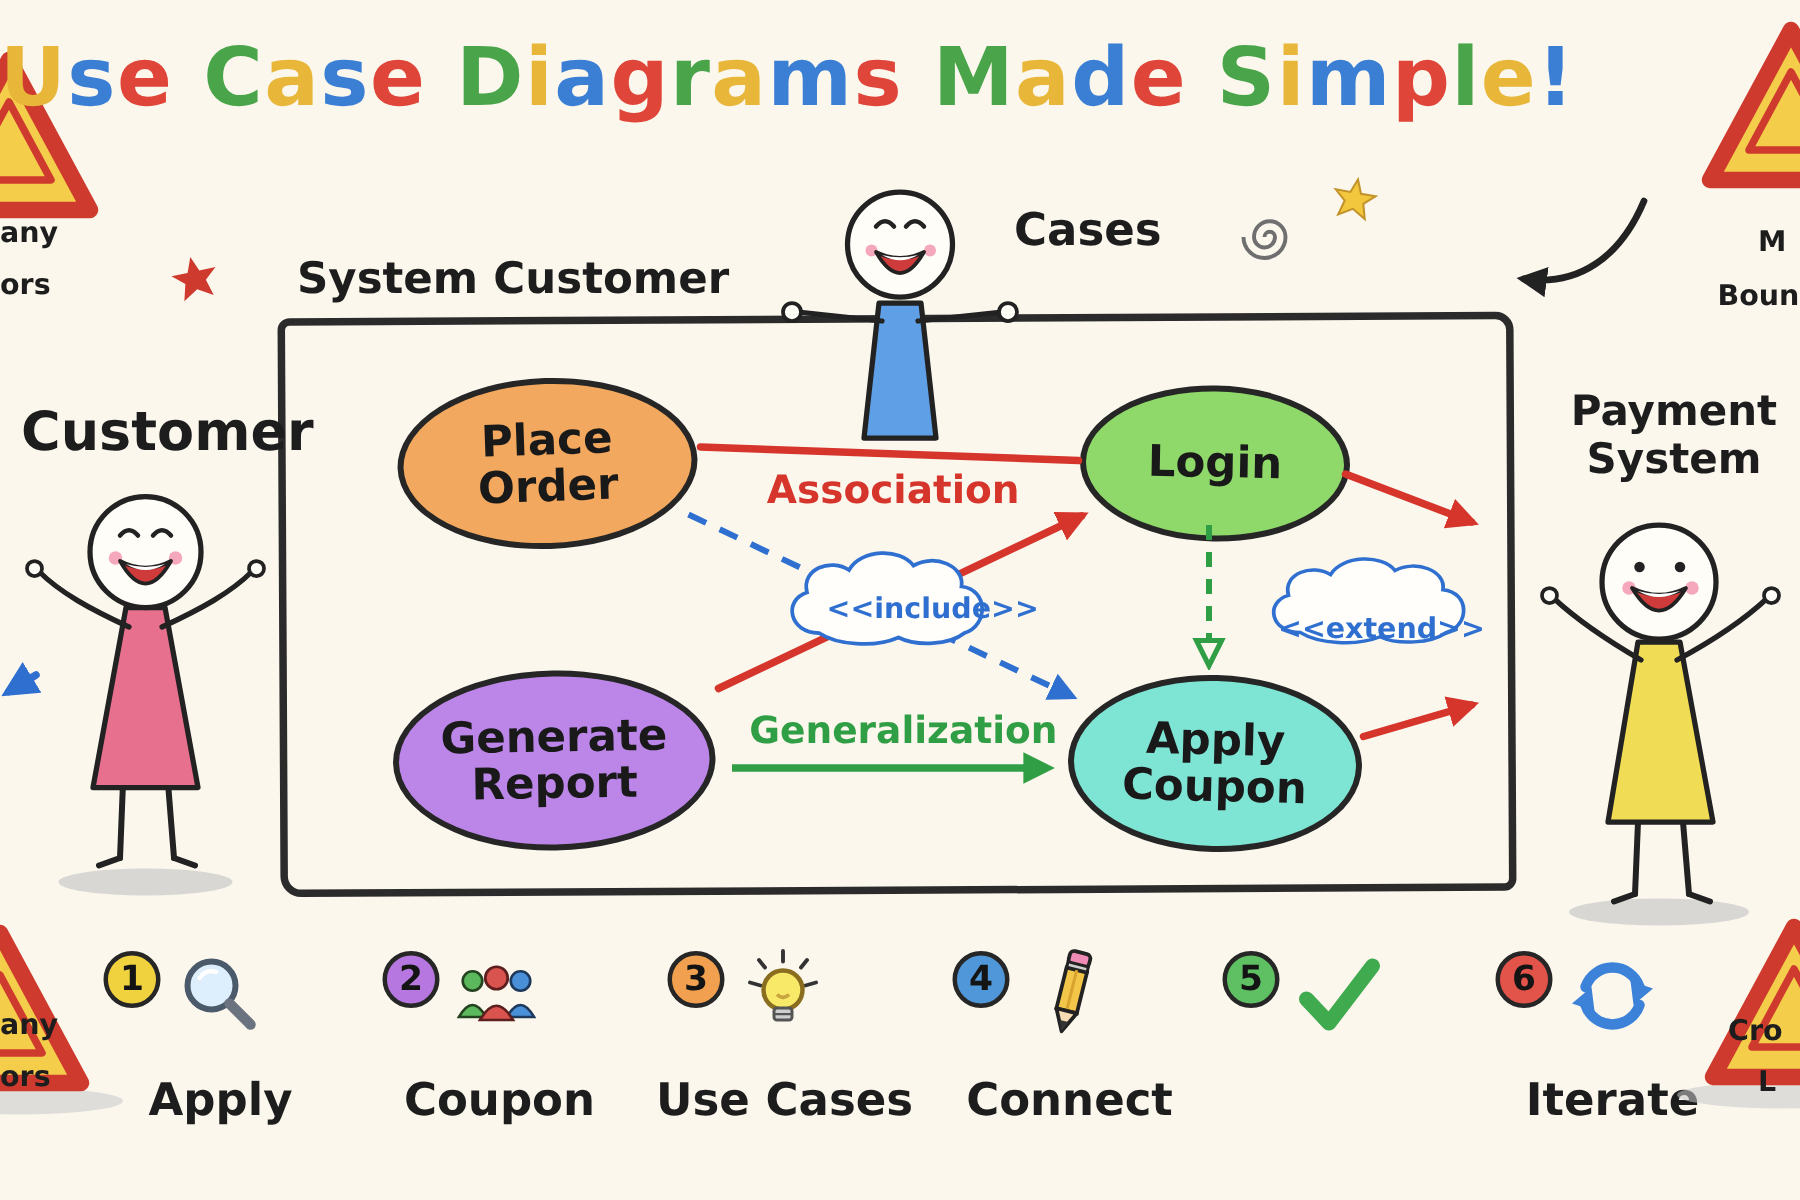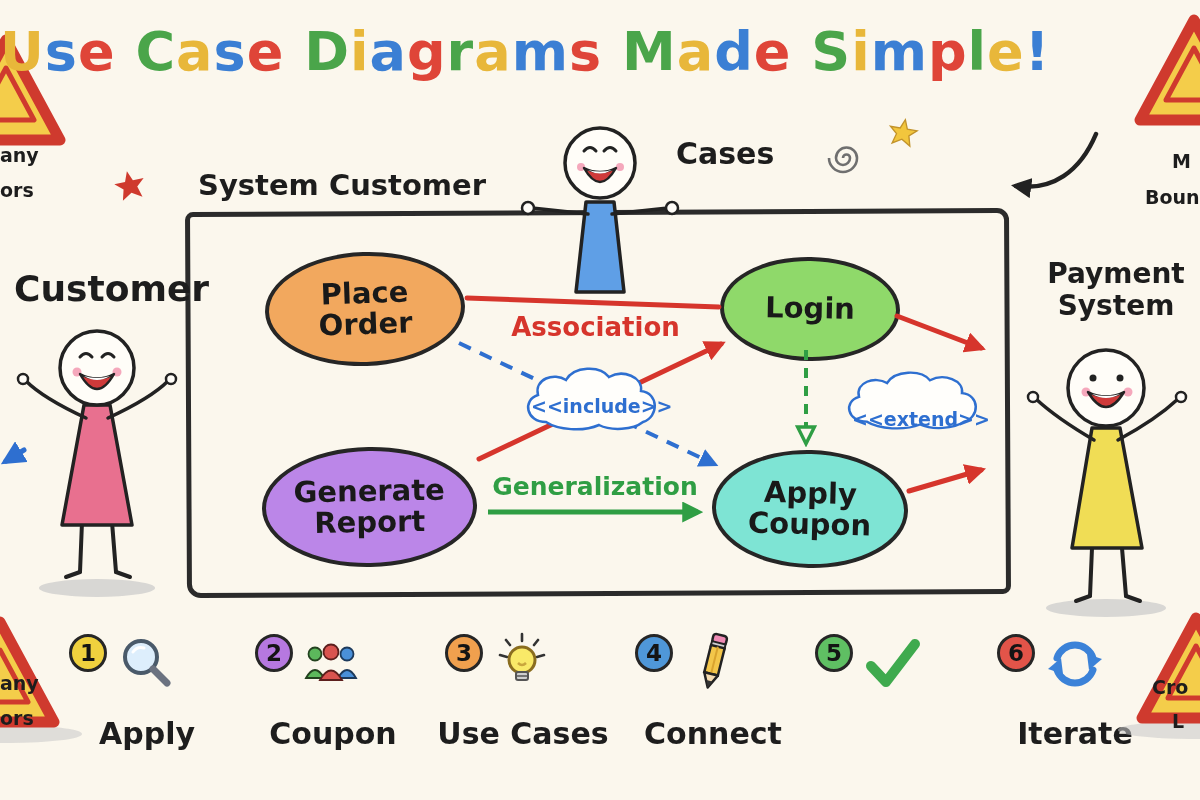--- a/index.html
+++ b/index.html
@@ -32,21 +32,21 @@
   #uc-report { left:262px; top:447px; width:215px; height:120px; transform:rotate(-1deg); }
   #uc-coupon { left:712px; top:450px; width:196px; height:118px; transform:rotate(1.5deg); }
   svg.overlay { position:absolute; inset:0; z-index:3; pointer-events:none; }
   .lbl { position:absolute; z-index:5; font-weight:bold; color:#1d1d1d; white-space:nowrap; }
   .lbl-sysboundary { left:198px; top:168px; font-size:29px; }
   .lbl-customer    { left:14px;  top:268px; font-size:36px; }
   .lbl-admin       { left:676px; top:136px; font-size:30px; }
   .lbl-payment     { left:1040px; top:258px; width:152px; text-align:center;
                      font-size:28px; line-height:1.15; white-space:normal; }
   .lbl-assoc   { left:498px; top:312px; width:195px; text-align:center; font-size:26px; }
-  .lbl-gen     { left:485px; top:472px; width:220px; text-align:center; font-size:25px; }
+  .lbl-gen     { left:485px; top:472px; width:220px; text-align:right; font-size:25px; }
   .lbl-include { left:531px; top:395px; width:130px; text-align:center; font-size:19px; }
   .lbl-extend  { left:852px; top:396px; width:130px; text-align:center; font-size:19px;margin-top:12px; }
   .note { position:absolute; z-index:5; font-size:19px; font-weight:bold; white-space:nowrap; }
   .step { position:absolute; top:628px; width:180px; text-align:center; z-index:2; }
   .icon-row { position:relative; height:88px; }
   .badge {
     position:absolute; left:12px; top:6px; width:38px; height:38px;
     border:3px solid #262626; border-radius:50%;
     font-size:23px; font-weight:bold; color:#141414;
     display:flex; align-items:center; justify-content:center;
@@ -168,21 +168,21 @@
     <circle cx="1120" cy="378" r="3.5" fill="#222"></circle>
     <circle cx="1086" cy="392" r="4.5" fill="#f5a8bc"></circle>
     <circle cx="1128" cy="392" r="4.5" fill="#f5a8bc"></circle>
     <path d="M 1088 392 Q 1106 422 1124 392 Q 1106 401 1088 392 Z" fill="#cf3a3a" stroke="#222" stroke-width="2.5" stroke-linejoin="round"></path>
     <path d="M 1092 394 Q 1106 402 1120 394 Q 1106 398 1092 394 Z" fill="#ffffff"></path>
   </g>
 </svg>
 
 <div class="lbl lbl-assoc" style="color: rgb(214, 53, 44);">Association</div>
 <div class="lbl lbl-gen" style="color: rgb(47, 158, 68);">Generalization</div>
-<div class="lbl lbl-include" style="color: rgb(46, 111, 208);">&lt;&lt;include&gt;&gt;</div>
+<div class="lbl lbl-include" style="color: rgb(46, 111, 208); padding-left: 20px;">&lt;&lt;include&gt;&gt;</div>
 <div class="lbl lbl-extend" style="color: rgb(46, 111, 208);">&lt;&lt;extend&gt;&gt;</div>
 
 <div class="lbl lbl-customer">Customer</div>
 <div class="lbl lbl-admin">Cases</div>
 <div class="lbl lbl-payment">Payment System</div>
 
 <div class="note" style="left:0; top:144px;">any</div>
 <div class="note" style="left:0; top:179px;">ors</div>
 <div class="note" style="left:0; top:672px;">any</div>
 <div class="note" style="left:0; top:707px;">ors</div>

